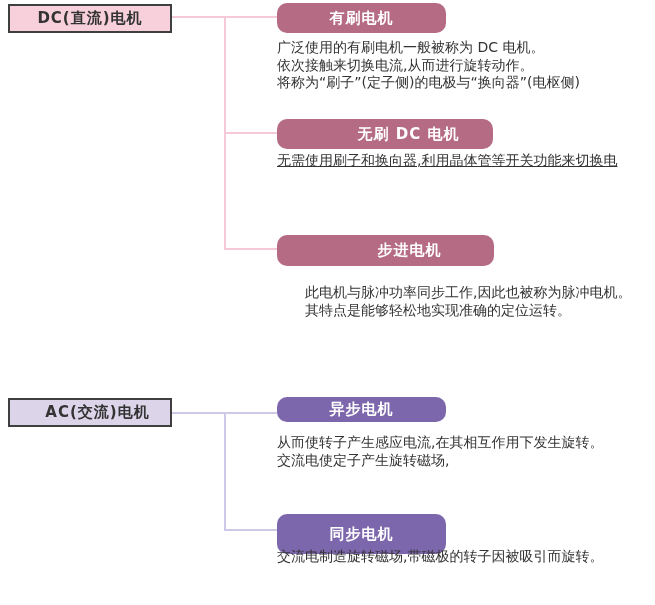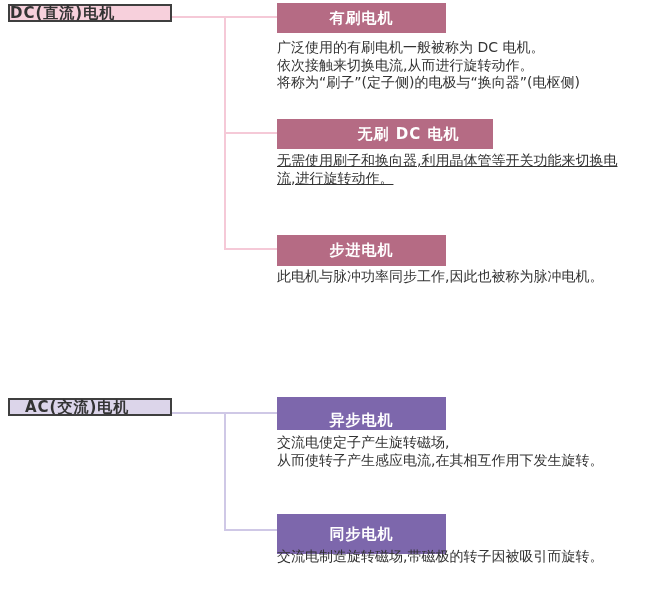--- a/index.html
+++ b/index.html
@@ -5,60 +5,61 @@
   :root{
     --dc-accent:#b56b84; --dc-root-fill:#f7d0dc; --dc-line:#f5c9d7;
     --ac-accent:#7d67ac; --ac-root-fill:#dcd5ea; --ac-line:#cfc8e6;
     --root-border:#3f3f3f; --body-text:#333333; --header-text:#ffffff;
   }
   html,body{margin:0;padding:0;background:#ffffff;}
   body{font-family:"DejaVu Sans","Liberation Sans",sans-serif;}
   .canvas{position:relative;width:655px;height:605px;background:#fff;overflow:hidden;}
 
   .root-box{
-    position:absolute;left:8px;width:164px;height:18px;box-sizing:border-box;
+    position:absolute;left:8px;width:164px;height:29px;box-sizing:border-box;
     border:2px solid var(--root-border);
-    display:flex;align-items:center;
+    display:flex;align-items:center;justify-content:center;
     font-size:15px;font-weight:bold;color:var(--body-text);
     letter-spacing:1px;
   }
   .root-dc{top:4px;background:var(--dc-root-fill);}
   .root-ac{top:398px;background:var(--ac-root-fill);padding-left:15px;}
 
   .line{position:absolute;}
   .dc-line{background:var(--dc-line);}
   .ac-line{background:var(--ac-line);}
 
   .branch-header{
     position:absolute;left:277px;width:169px;height:30px;
     display:flex;align-items:center;justify-content:center;
     font-size:15px;font-weight:bold;color:var(--header-text);
     letter-spacing:1px;
+    border-radius:10px;
   }
   .hdr-dc{background:var(--dc-accent);}
   .hdr-ac{background:var(--ac-accent);}
 
   .desc{
     position:absolute;left:277px;
     font-size:14px;line-height:17.5px;color:var(--body-text);
     white-space:nowrap;
   }
 
   
   .hdr-b1{top:3px;}
   .hdr-b2{top:119px;padding-left:47px;}
-  .hdr-b3{top:235px;height:31px;}
+  .hdr-b3{top:235px;height:31px;padding-left:48px;}
   
-  .hdr-b4{top:397px;height:33px;align-items:flex-end;}
+  .hdr-b4{top:397px;height:25px;}
   .hdr-b5{top:514px;height:40px;}
 
   
   .desc-b1{top:39px;}
   .desc-b2{top:152px;text-decoration:underline;}
-  .desc-b3{top:268px;}
+  .desc-b3{top:284px;margin-left:28px;}
   .desc-b4{top:434px;}
   .desc-b5{top:548px;text-align:center;}
 
   
   .dc-h-root{left:172px;top:16px;width:105px;height:2px;}
   .dc-trunk {left:224px;top:16px;width:2px;height:234px;}
   .dc-h-b2  {left:224px;top:132px;width:53px;height:2px;}
   .dc-h-b3  {left:224px;top:248px;width:53px;height:2px;}
 
   .ac-h-root{left:172px;top:412px;width:105px;height:2px;}
@@ -86,44 +87,44 @@
     <div>广泛使用的有刷电机一般被称为 DC 电机。</div>
     <div>依次接触来切换电流,从而进行旋转动作。</div>
     <div>将称为“刷子”(定子侧)的电极与“换向器”(电枢侧)</div>
   </div>
 
   <div class="branch-header hdr-dc hdr-b2">
     <span>无刷 DC 电机</span>
   </div>
   <div class="desc desc-b2">
     <div>无需使用刷子和换向器,利用晶体管等开关功能来切换电</div>
-    <div>流,进行旋转动作。</div>
   </div>
 
   <div class="branch-header hdr-dc hdr-b3">
     <span>步进电机</span>
   </div>
   <div class="desc desc-b3">
     <div>此电机与脉冲功率同步工作,因此也被称为脉冲电机。</div>
+    <div>其特点是能够轻松地实现准确的定位运转。</div>
   </div>
 
   <div class="root-box root-ac">
     <span>AC(交流)电机</span>
   </div>
 
   <div class="line ac-line ac-h-root"></div>
   <div class="line ac-line ac-trunk"></div>
   <div class="line ac-line ac-h-b5"></div>
 
   <div class="branch-header hdr-ac hdr-b4">
     <span>异步电机</span>
   </div>
   <div class="desc desc-b4">
+    <div>从而使转子产生感应电流,在其相互作用下发生旋转。</div>
     <div>交流电使定子产生旋转磁场,</div>
-    <div>从而使转子产生感应电流,在其相互作用下发生旋转。</div>
   </div>
 
   <div class="branch-header hdr-ac hdr-b5">
     <span>同步电机</span>
   </div>
   <div class="desc desc-b5">
     <div>交流电制造旋转磁场,带磁极的转子因被吸引而旋转。</div>
   </div>
 
 </div>

